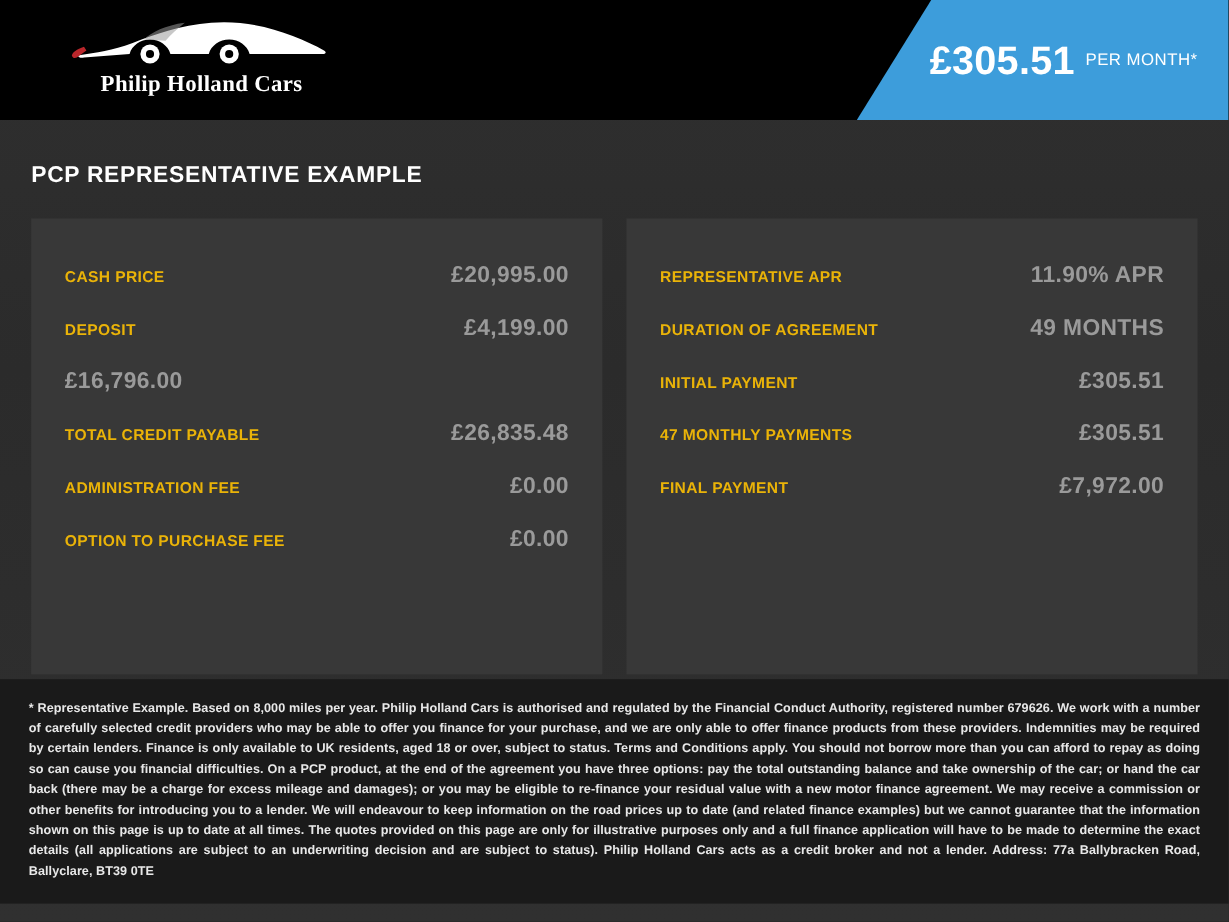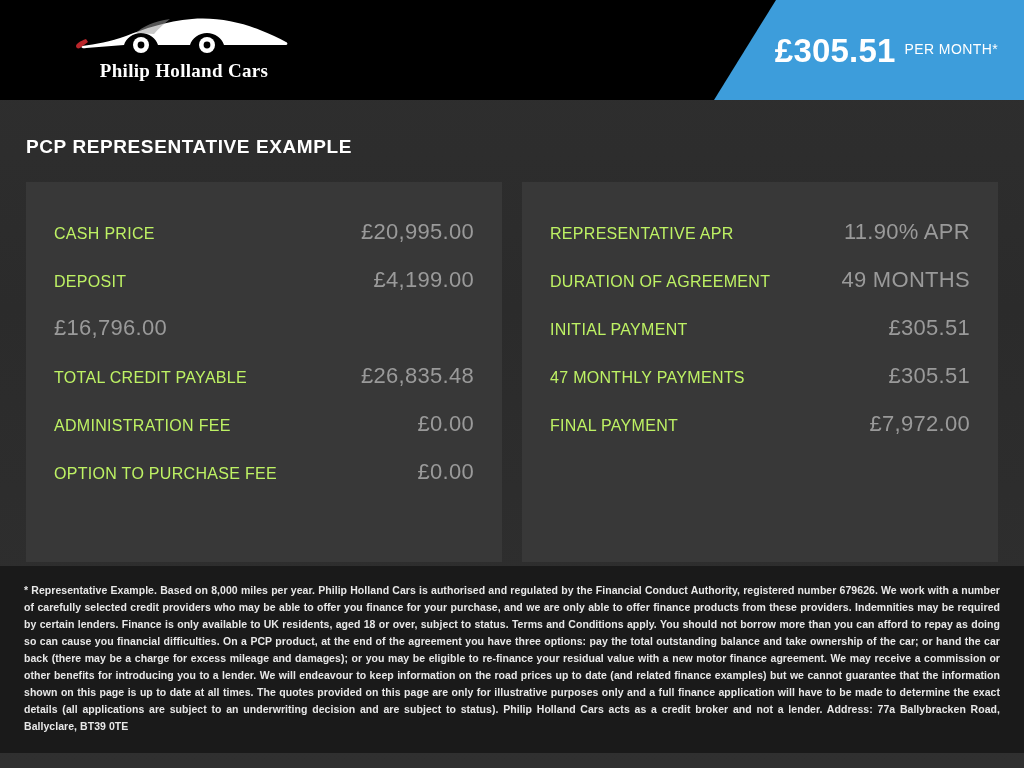--- a/index.html
+++ b/index.html
@@ -55,21 +55,21 @@
   .price-per {
     font-size: 14px;
     font-weight: normal;
     letter-spacing: 0.4px;
     margin-left: 9px;
     padding-bottom: 2px;
   }
 
   .logo-block {
     position: absolute;
-    left: 74px;
+    left: 58px;
     top: 8px;
     width: 220px;
     height: 84px;
   }
   .logo-car {
     position: absolute;
     left: 0;
     top: 0;
     width: 220px;
     height: 50px;
@@ -108,30 +108,30 @@
     padding: 26px 28px 26px 28px;
     min-height: 380px;
   }
   .row {
     display: flex;
     align-items: baseline;
     justify-content: space-between;
     padding: 11px 0;
   }
   .row-label {
-    color: #bef264;
-    font-size: 16px;
-    font-weight: normal;
+    color: #eab308;
+    font-size: 13px;
+    font-weight: bold;
     letter-spacing: 0.3px;
     white-space: nowrap;
   }
   .row-value {
     color: #9a9a9a;
-    font-size: 22px;
-    font-weight: normal;
+    font-size: 19px;
+    font-weight: bold;
     letter-spacing: 0.3px;
     white-space: nowrap;
     text-align: center;
   }
 
   
   .disclaimer {
     position: absolute;
     left: 0;
     bottom: 15px;

